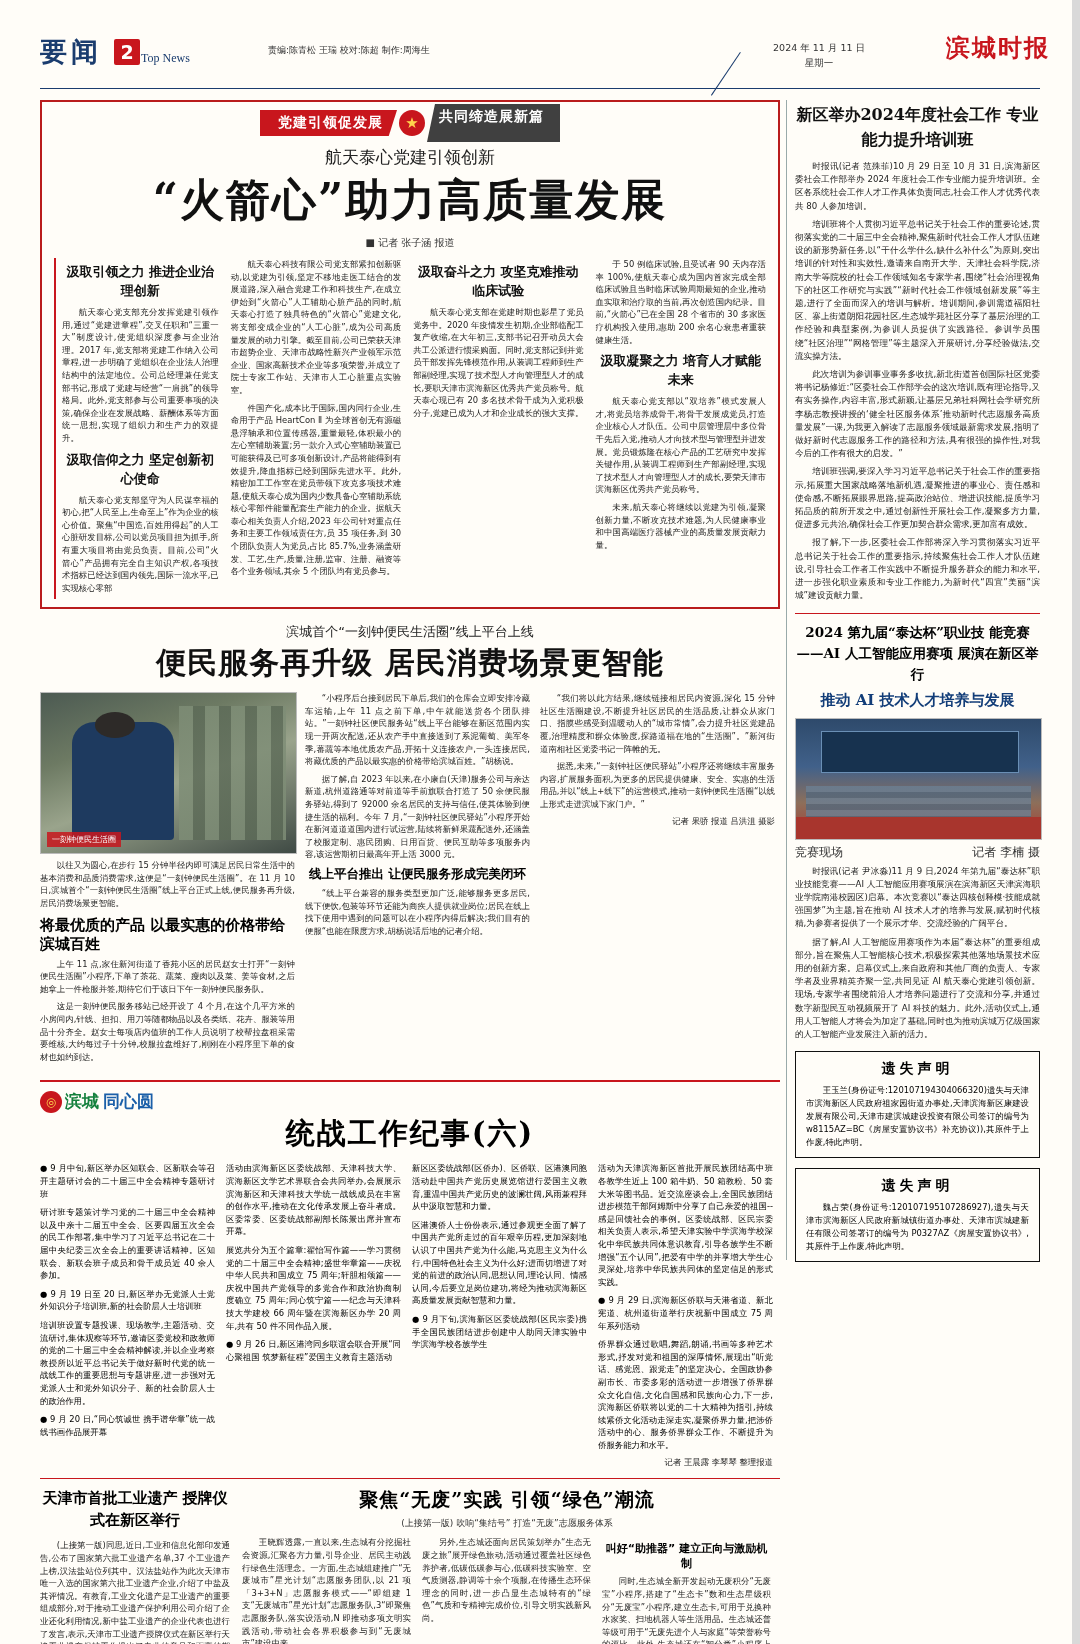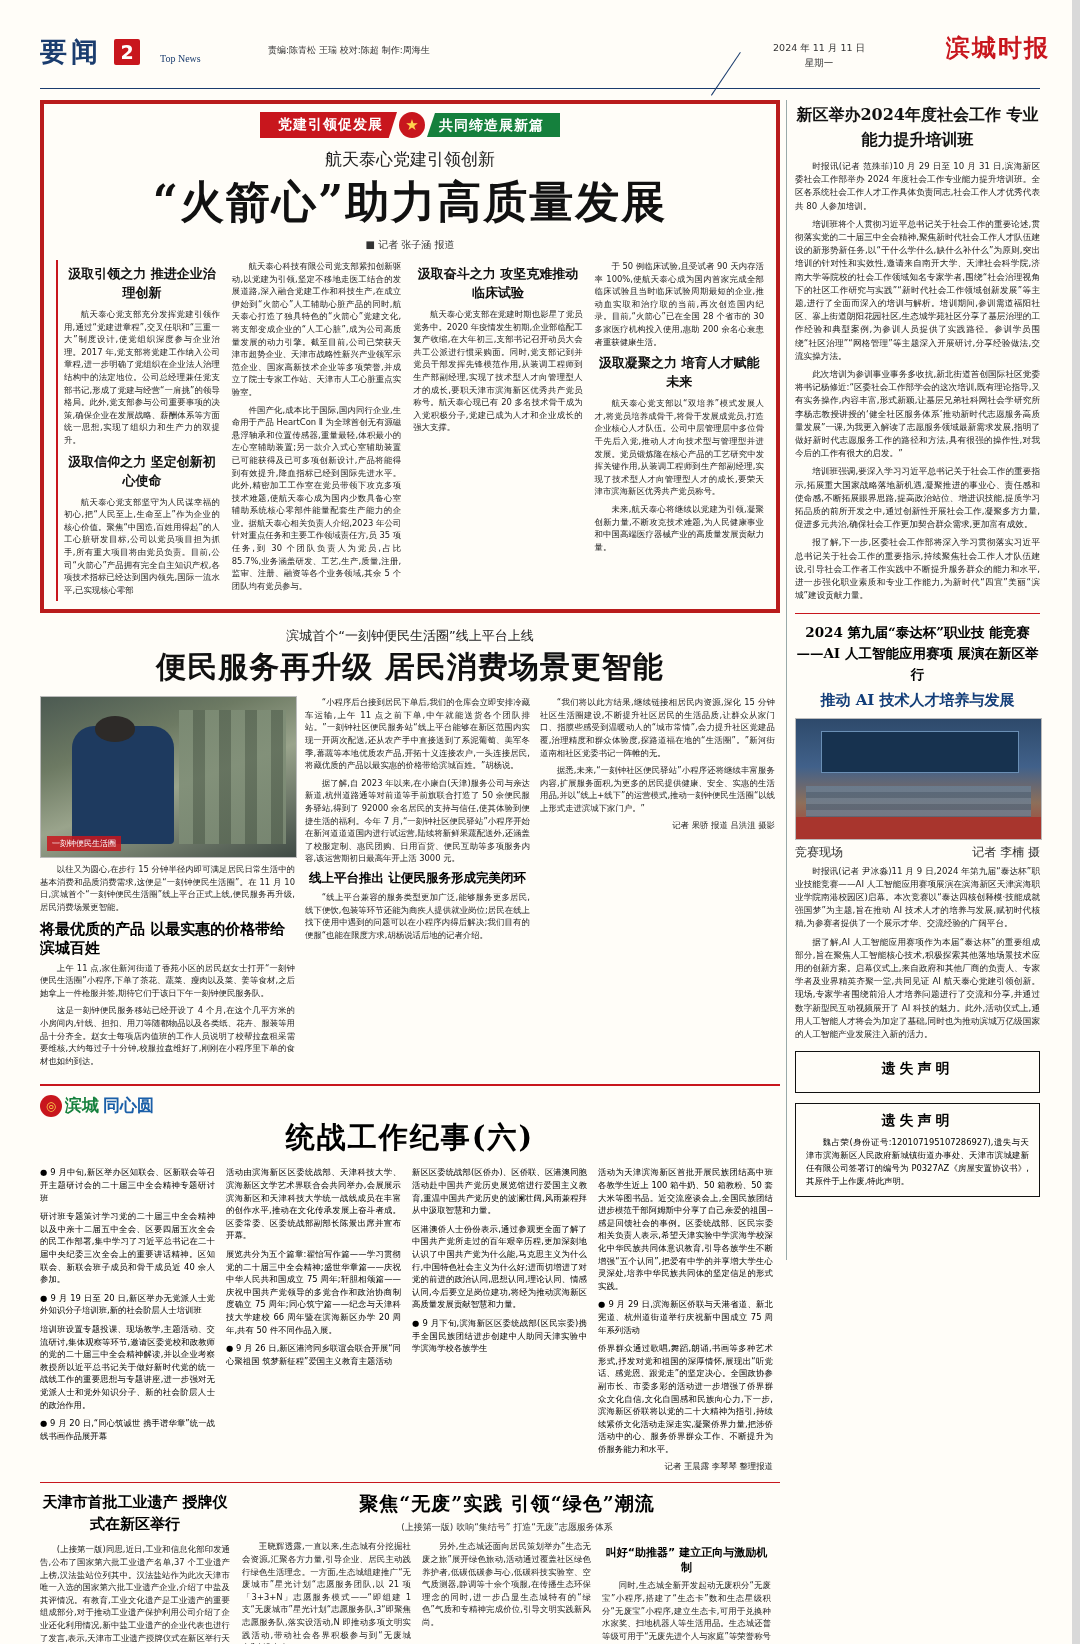--- a/index.html
+++ b/index.html
@@ -7,43 +7,43 @@
   .page{
     width:1072px;height:1644px;background:#fffdf8;position:relative;overflow:hidden;
     box-sizing:border-box;padding:0;
   }
   
   .masthead{position:absolute;left:0;top:0;width:1080px;height:88px;}
   .mh-left{position:absolute;left:40px;top:34px;display:flex;align-items:center;}
   .mh-yaowen{font-family:"DejaVu Serif","Liberation Serif",serif;font-size:27px;font-weight:bold;color:#1a3c6e;letter-spacing:4px;}
   .mh-badge{width:26px;height:26px;background:#c8161d;color:#fff;font-size:19px;font-weight:bold;
      display:flex;align-items:center;justify-content:center;margin-left:12px;border-radius:2px;}
-  .mh-topnews{font-size:10px;color:#1a3c6e;margin-left:20px;margin-top:12px;font-family:"Liberation Serif",serif;}
+  .mh-topnews{font-size:12px;color:#1a3c6e;margin-left:1px;margin-top:12px;font-family:"Liberation Serif",serif;}
   .mh-credits{position:absolute;left:268px;top:44px;font-size:9px;color:#333;}
   .mh-date{position:absolute;right:215px;top:40px;font-size:9.5px;color:#333;text-align:center;line-height:15px;}
   .mh-title{position:absolute;right:30px;top:32px;font-family:"DejaVu Serif","Liberation Serif",serif;
      font-size:24px;font-weight:bold;color:#c8161d;letter-spacing:2px;}
   .mh-rule{position:absolute;left:40px;top:88px;width:1000px;height:0;border-top:1.5px solid #1a3c6e;}
   .mh-diag{position:absolute;left:740px;top:52px;width:46px;height:36px;}
   .mh-diag:before{content:"";position:absolute;left:0;top:0;width:1px;height:52px;background:#1a3c6e;transform:rotate(34deg);transform-origin:top left;}
 
   
   .left-col{position:absolute;left:40px;top:100px;width:740px;}
   .right-col{position:absolute;left:795px;top:100px;width:245px;}
   .vsep{position:absolute;left:786px;top:100px;width:0;height:1160px;border-left:1px solid #9aa;}
 
   
-  .lead{position:relative;border:4px solid #b91c1c;padding:10px 12px 8px 12px;}
+  .lead{position:relative;border:2px solid #b91c1c;padding:10px 12px 8px 12px;}
   .lead-banner{position:relative;height:28px;margin:-2px 0 4px 0;display:flex;justify-content:center;}
   .banner-inner{display:flex;align-items:center;height:26px;}
   .banner-red{background:#c8161d;color:#fff;font-size:14px;font-weight:bold;padding:4px 14px 4px 18px;
      clip-path:polygon(0 0,100% 0,94% 100%,0 100%);letter-spacing:1px;}
   .banner-logo{width:26px;height:26px;background:#c8161d;border-radius:50%;color:#ffd34d;font-size:15px;
      display:flex;align-items:center;justify-content:center;margin:0 2px;}
-  .banner-dark{background:#15803d;color:#fff;font-size:14px;font-weight:bold;padding:4px 16px 2px 12px;
+  .banner-dark{background:#404040;color:#fff;font-size:14px;font-weight:bold;padding:4px 16px 16px 12px;
      clip-path:polygon(6% 0,100% 0,100% 100%,0 100%);letter-spacing:1px;}
   .lead-kicker{text-align:center;font-size:17px;color:#222;margin:8px 0 2px;font-family:"DejaVu Serif",serif;}
   .lead-head{text-align:center;font-size:44px;font-weight:bold;color:#111;letter-spacing:2px;
      font-family:"DejaVu Serif","Liberation Serif",serif;margin:2px 0 6px;}
   .lead-by{text-align:center;font-size:10px;color:#333;margin-bottom:8px;}
   .lead-body{display:flex;gap:12px;}
   .lead-c1{width:160px;}
   .lead-c2{width:174px;}
   .lead-c3{width:174px;}
   .lead-c4{width:174px;}
@@ -297,20 +297,21 @@
     </div>
     <div class="r-cap">
       <span>竞赛现场</span>
       <span>记者 李楠 摄</span>
     </div>
     <p class="r">时报讯(记者 尹冰淼)11 月 9 日,2024 年第九届“泰达杯”职业技能竞赛——AI 人工智能应用赛项展演在滨海新区天津滨海职业学院南港校园区)启幕。本次竞赛以“泰达四核创释模·技能成就强国梦”为主题,旨在推动 AI 技术人才的培养与发展,赋初时代核精,为参赛者提供了一个展示才华、交流经验的广阔平台。</p>
     <p class="r">据了解,AI 人工智能应用赛项作为本届“泰达杯”的重要组成部分,旨在聚焦人工智能核心技术,积极探索其他落地场景技术应用的创新方案。启幕仪式上,来自政府和其他厂商的负责人、专家学者及业界精英齐聚一堂,共同见证 AI 航天泰心党建引领创新。现场,专家学者围绕前沿人才培养问题进行了交流和分享,并通过数字新型民互动视频展开了 AI 科技的魅力。此外,活动仪式上,通用人工智能人才将会为加定了基础,同时也为推动滨城万亿级国家的人工智能产业发展注入新的活力。</p>
 
     <div class="notice">
       <div class="notice-h">遗失声明</div>
+      <p>王玉兰(身份证号:120107194304066320)遗失与天津市滨海新区人民政府祖家园街道办事处,天津滨海新区康建设发展有限公司,天津市建滨城建设投资有限公司签订的编号为 w8115AZ=BC《房屋安置协议书》补充协议)),其原件于上作废,特此声明。</p>
     </div>
 
     <div class="notice">
       <div class="notice-h">遗失声明</div>
       <p>魏占荣(身份证号:120107195107286927),遗失与天津市滨海新区人民政府新城镇街道办事处、天津市滨城建新任有限公司签署订的编号为 P0327AZ《房屋安置协议书》,其原件于上作废,特此声明。</p>
     </div>
   </div>
 
 </div>
 

